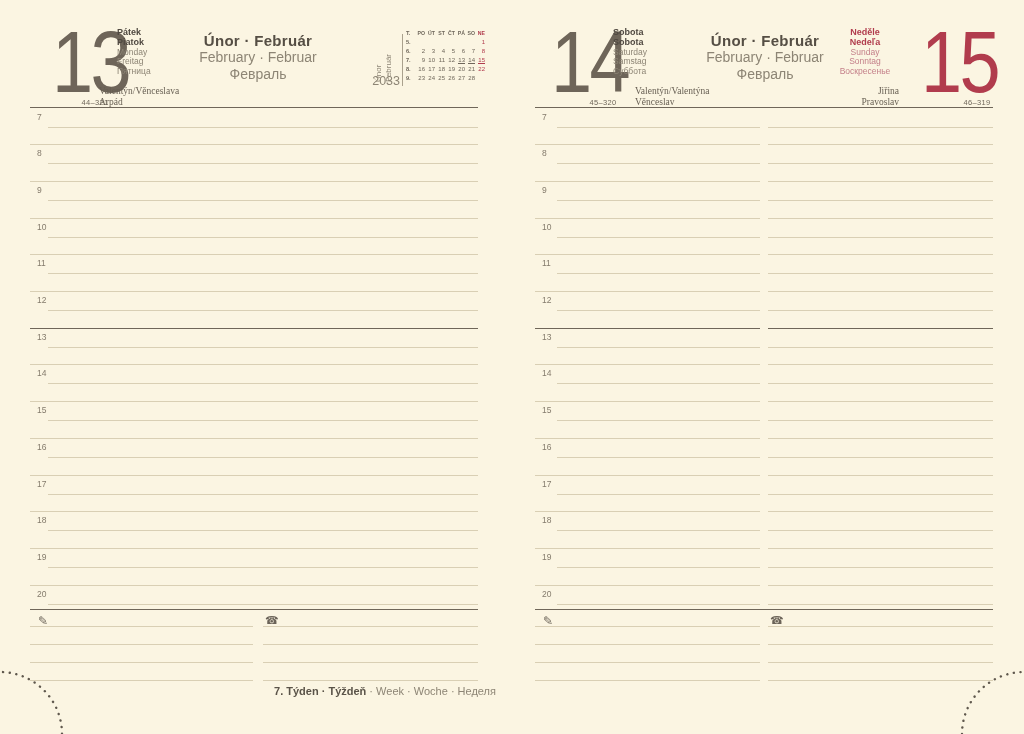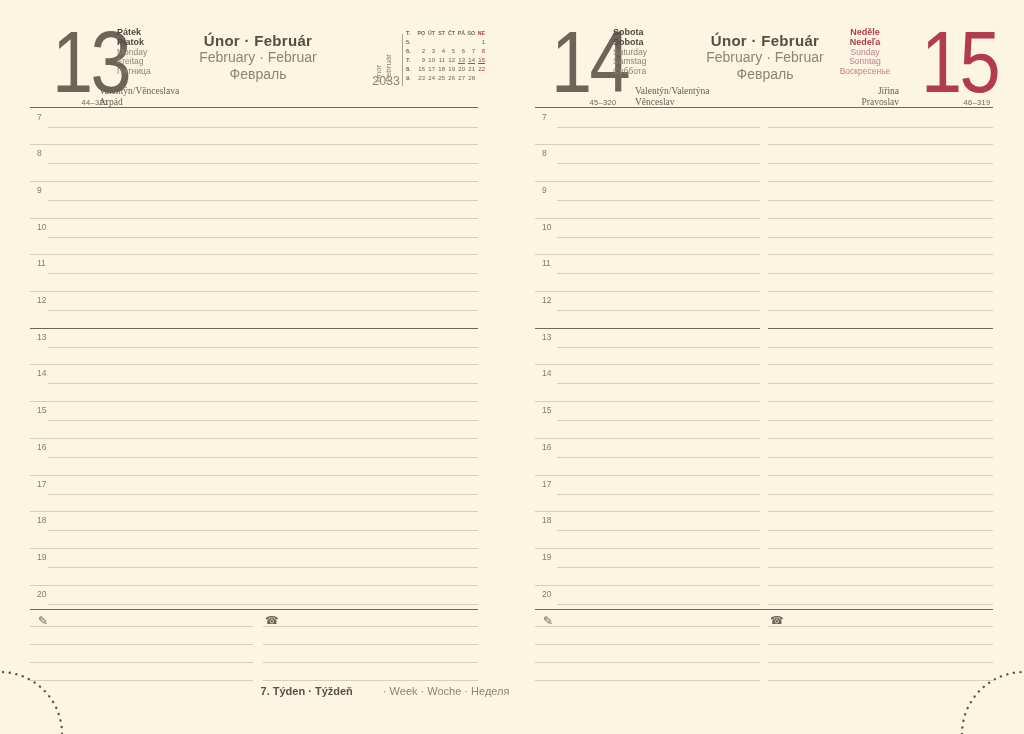--- a/index.html
+++ b/index.html
@@ -73,21 +73,21 @@
   .notes{position:absolute;top:608.5px;height:82px;border-top:1.5px solid var(--ld);}
   .ncol{position:absolute;top:0;bottom:0;}
   .nline{position:absolute;left:0;right:0;border-top:1px solid var(--ll);}
   .pencil{position:absolute;left:8px;top:4px;font-size:12px;color:#6b6358;}
   .phone{position:absolute;left:2px;top:4px;font-size:11px;color:#6b6358;}
 
   
   .footer{position:absolute;left:230px;top:685px;width:310px;text-align:center;
           font-size:11px;white-space:nowrap;}
   .f-b{font-weight:bold;color:#5a5348;}
-  .f-l{color:var(--tlight);padding-left:27px;}
+  .f-l{color:var(--tlight);}
 
   .arc{position:absolute;bottom:0;}
 </style>
 </head>
 <body>
 
 <div class="spread">
 
   <section>
     <div class="bigday" style="left:52px;top:29px">13</div>

